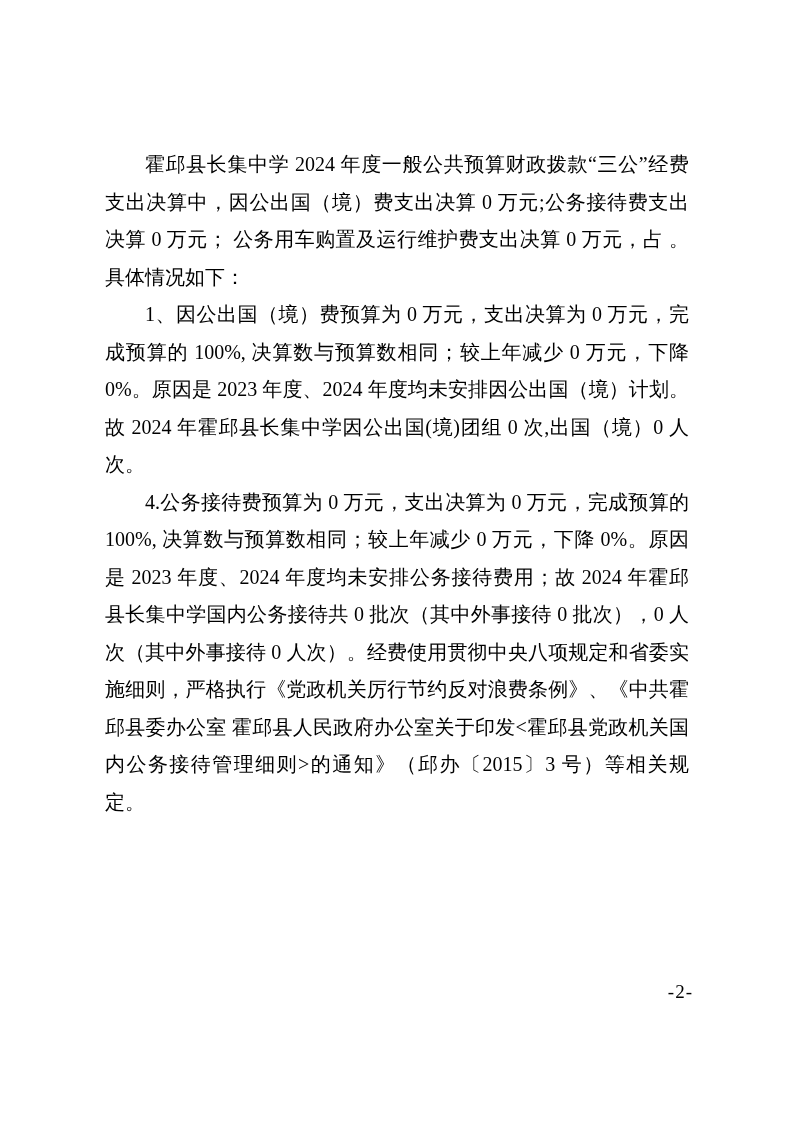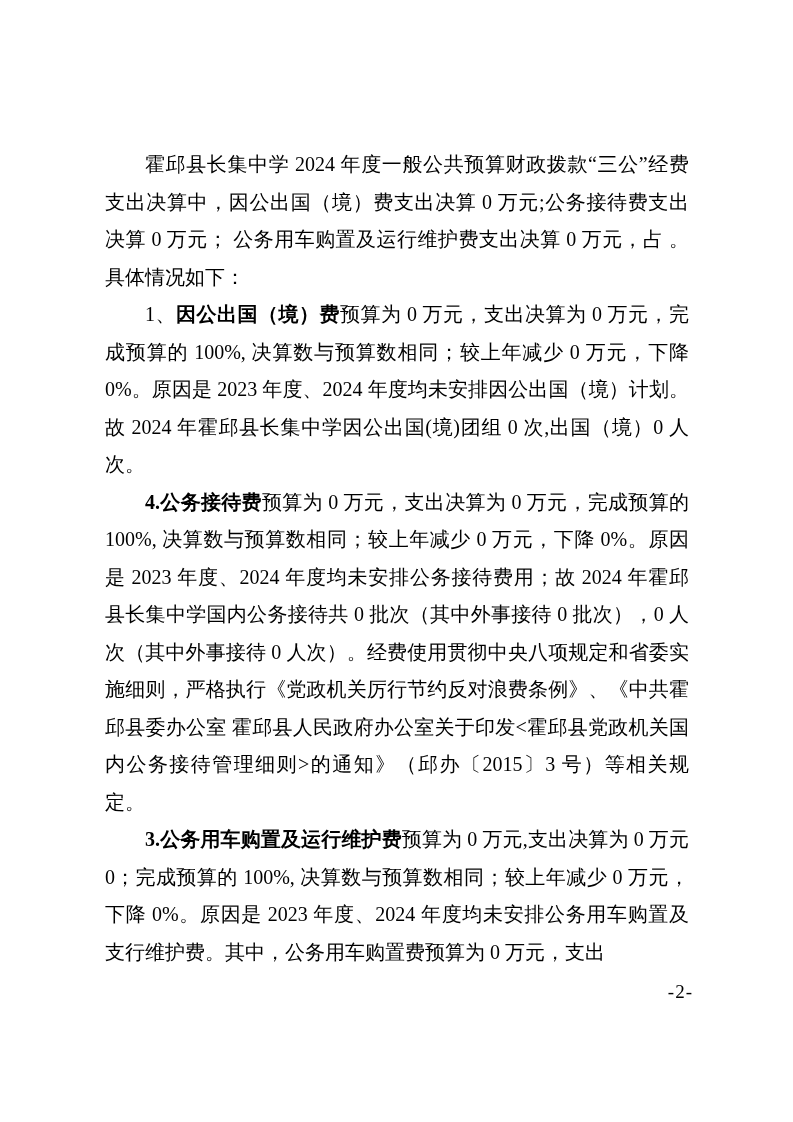--- a/index.html
+++ b/index.html
@@ -33,36 +33,35 @@
     margin: 0;
     padding: 0;
     font-size: 20px;
     line-height: 37.5px;
     text-indent: 2em;
     text-align: justify;
     text-justify: inter-ideograph;
     word-break: break-all;
   }
   .para .bold {
-    font-weight: bold;
+    font-weight: normal;
   }
   .page-number {
     position: absolute;
     right: 100px;
     top: 980px;
     font-size: 19px;
     line-height: 24px;
     color: #000000;
     letter-spacing: 1px;
   }
 </style>
 </head>
 <body>
 
 <div class="page">
   <div class="doc-body">
       <p class="para"><span class="">霍邱县长集中学 2024 年度一般公共预算财政拨款“三公”经费支出决算中，因公出国（境）费支出决算 0 万元;公务接待费支出决算 0 万元； 公务用车购置及运行维护费支出决算 0 万元，占 。具体情况如下：</span></p>
       <p class="para"><span class="">1、</span><span class="bold">因公出国（境）费</span><span class="">预算为 0 万元，支出决算为 0 万元，完成预算的 100%, 决算数与预算数相同；较上年减少 0 万元，下降 0%。原因是 2023 年度、2024 年度均未安排因公出国（境）计划。故 2024 年霍邱县长集中学因公出国(境)团组 0 次,出国（境）0 人次。</span></p>
       <p class="para"><span class="bold">4.公务接待费</span><span class="">预算为 0 万元，支出决算为 0 万元，完成预算的 100%, 决算数与预算数相同；较上年减少 0 万元，下降 0%。原因是 2023 年度、2024 年度均未安排公务接待费用；故 2024 年霍邱县长集中学国内公务接待共 0 批次（其中外事接待 0 批次），0 人次（其中外事接待 0 人次）。经费使用贯彻中央八项规定和省委实施细则，严格执行《党政机关厉行节约反对浪费条例》、《中共霍邱县委办公室 霍邱县人民政府办公室关于印发&lt;霍邱县党政机关国内公务接待管理细则&gt;的通知》（邱办〔2015〕3 号）等相关规定。</span></p>
-      <p class="para"><span class="bold">3.公务用车购置及运行维护费</span><span class="">预算为 0 万元,支出决算为  0 万元 0；完成预算的 100%, 决算数与预算数相同；较上年减少 0 万元，下降 0%。原因是 2023 年度、2024 年度均未安排公务用车购置及支行维护费。其中，公务用车购置费预算为 0 万元，支出</span></p>
     </div>
   <div class="page-number">-2-</div>
 </div>
 
 </body></html>

